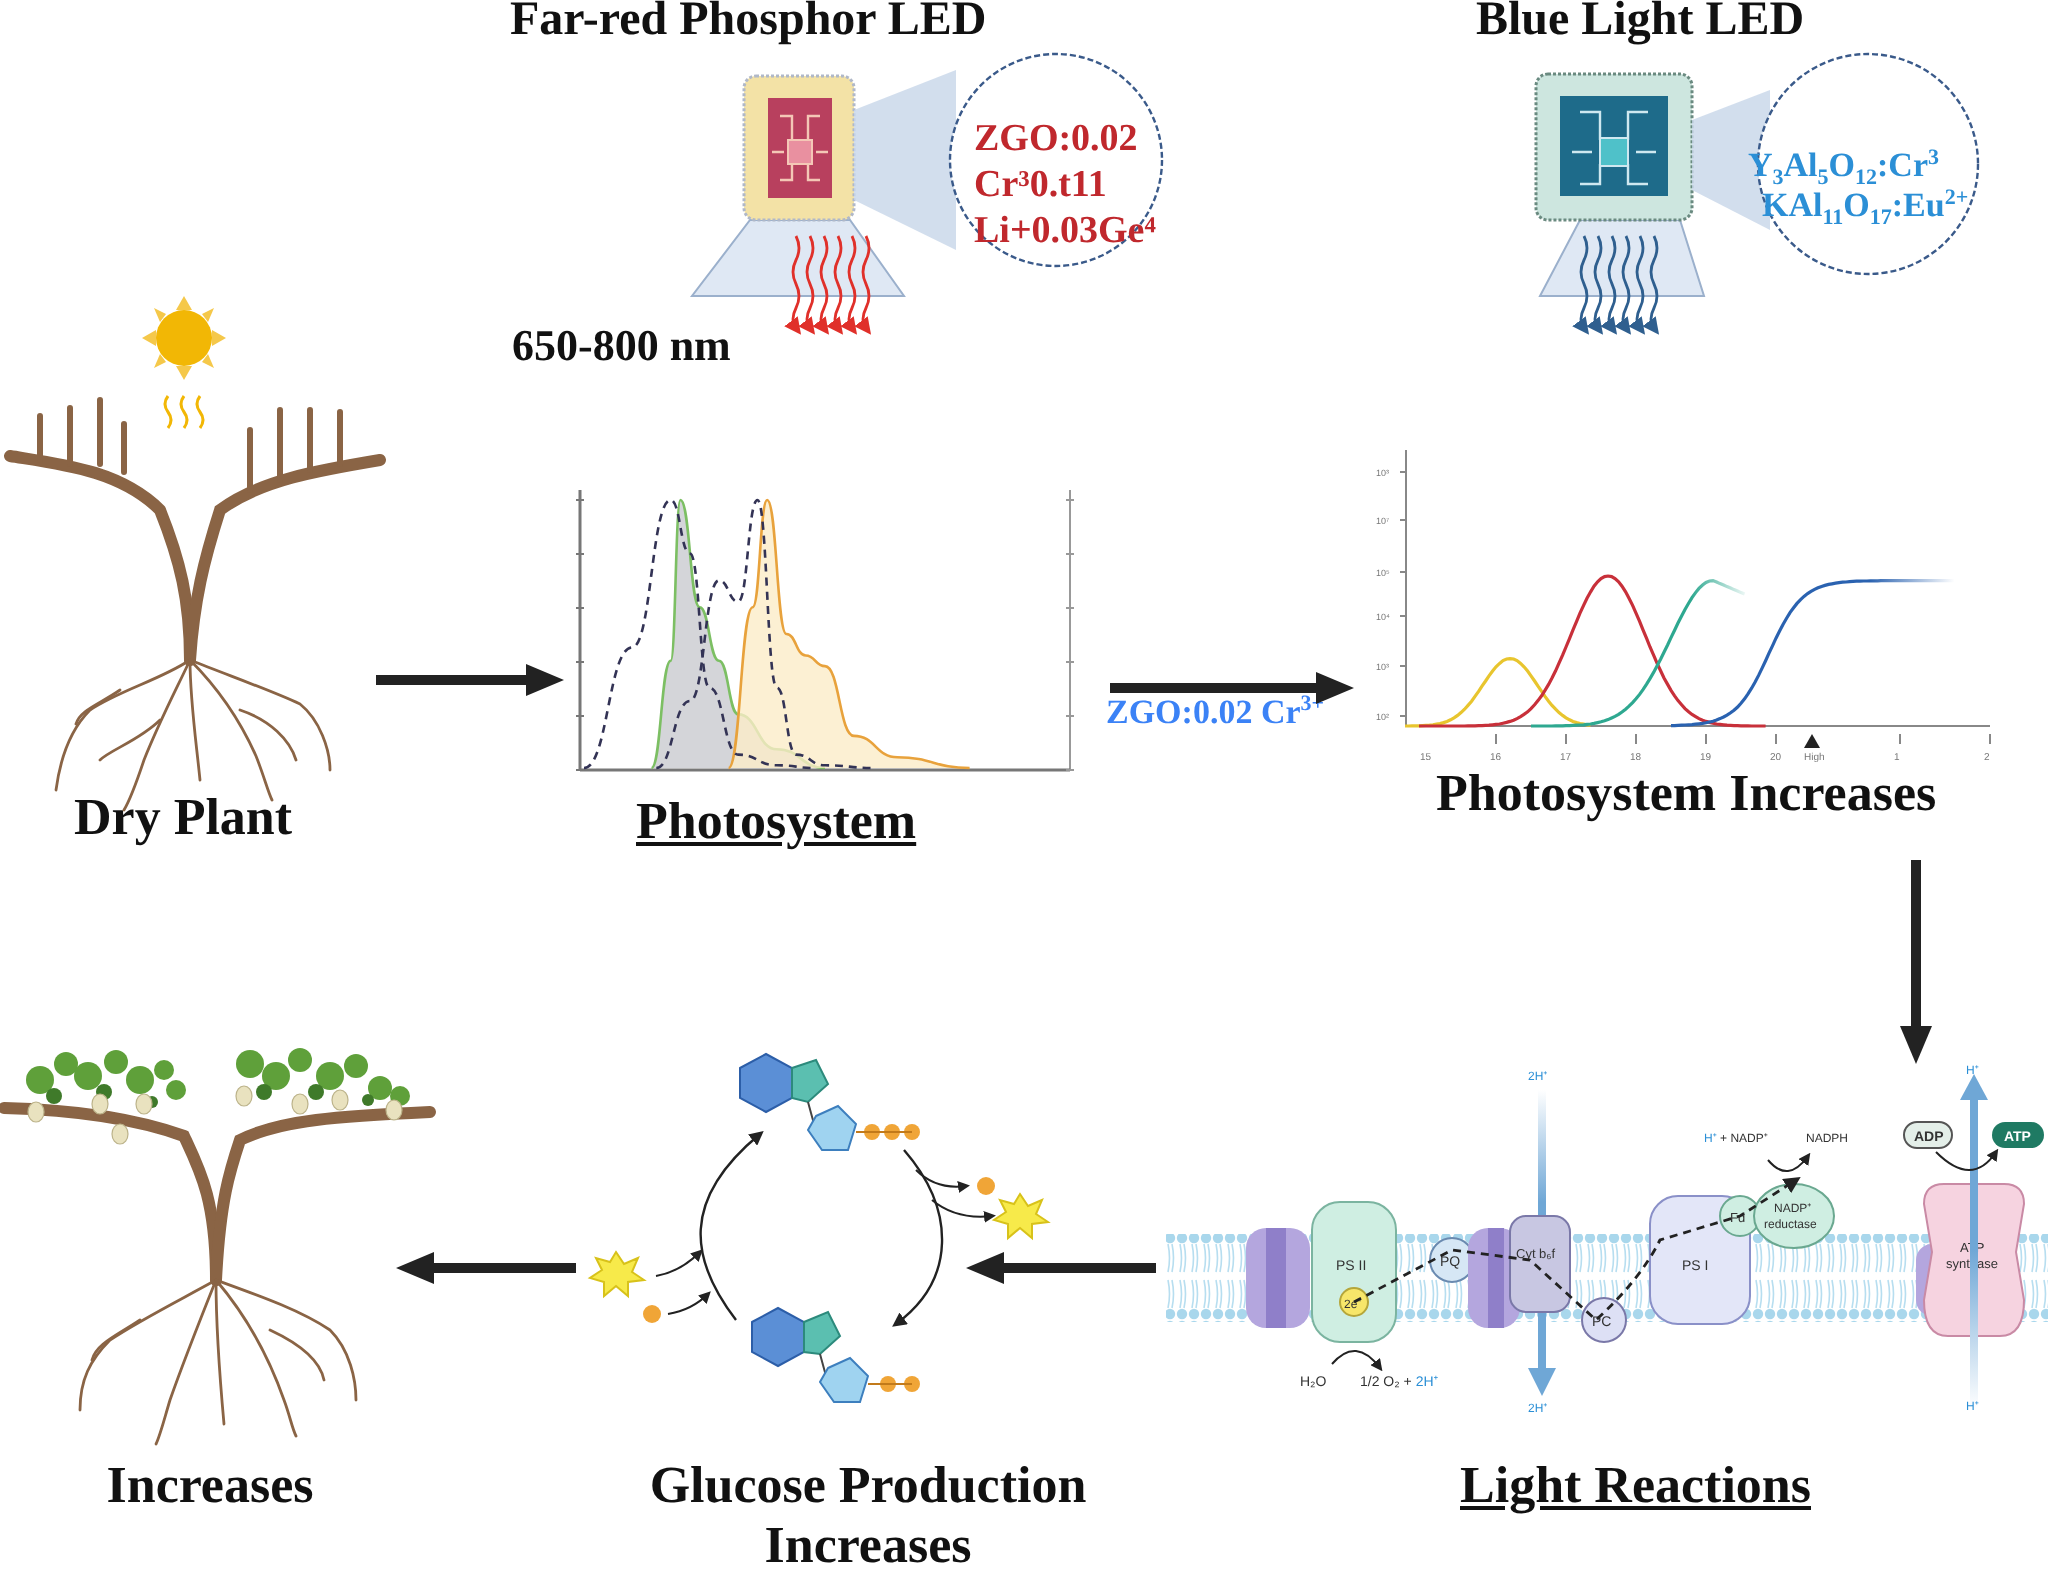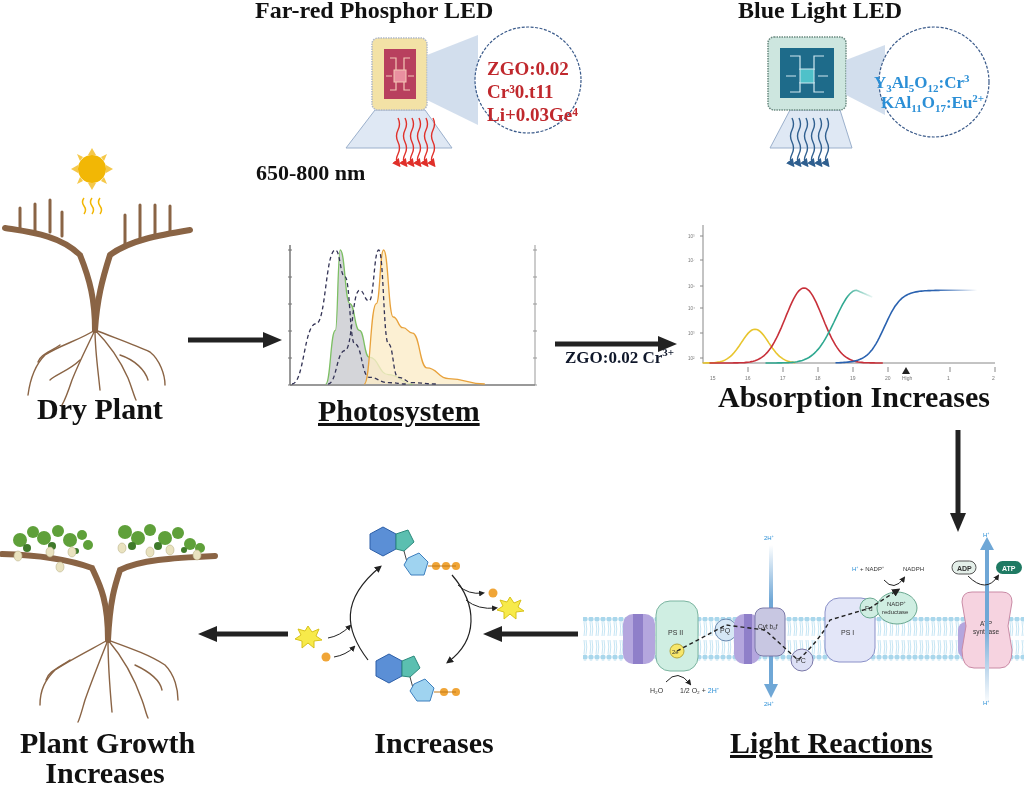--- a/index.html
+++ b/index.html
@@ -1,43 +1,43 @@
 <!DOCTYPE html>
 <html><head>
 <meta charset="utf-8">
 <style>
   html, body { margin:0; padding:0; background:#ffffff; }
   body { width:1024px; height:785px; position:relative; overflow:hidden; font-family:"Liberation Serif", serif; }
   .title { position:absolute; font-family:"Liberation Serif", serif; font-weight:bold; color:#111; white-space:nowrap; text-align:center; }
-  .t-big { font-size:30px; line-height:30px; }
+  .t-big { font-size:26px; line-height:30px; }
   .t-led { font-size:24px; line-height:28px; }
   svg { position:absolute; left:0; top:0; }
   .circ-txt { font-family:"Liberation Serif", serif; font-weight:bold; }
   .small { font-family:"Liberation Sans", sans-serif; }
 </style>
 </head>
 <body>
 
 <div class="title t-led" style="left:255px; top:-4px;">Far-red Phosphor LED</div>
 <div class="title t-led" style="left:738px; top:-4px;">Blue Light LED</div>
 <div class="title" style="left:256px; top:160px; font-size:22px;">650-800 nm</div>
 
 <div class="title t-big" style="left:37px; top:394px;">Dry Plant</div>
 <div class="title t-big" style="left:318px; top:396px;text-decoration:underline;">Photosystem</div>
-<div class="title t-big" style="left:718px; top:382px;">Absorption Increases</div>
+<div class="title t-big" style="left:718px; top:382px;">Photosystem Increases</div>
 <div class="title t-big" style="left:730px; top:728px;text-decoration:underline;">Light Reactions</div>
 <div class="title t-big" style="left:316px; top:728px; width:236px;">
+  <div>Glucose Production</div>
   <div>Increases</div>
 </div>
 <div class="title t-big" style="left:20px; top:728px; width:170px;">
-  <div>Plant Growth</div>
   <div>Increases</div>
 </div>
 
-<div class="title" style="left:553px; top:346px; font-size:17px; color:#0f172a;margin-left:12px;">
+<div class="title" style="left:553px; top:346px; font-size:17px; color:#3b82f6;">
   <span>ZGO:0.02 Cr</span><sup style="font-size:11px;">3+</sup>
 </div>
 
 <svg width="1024" height="785" viewBox="0 0 1024 785">
   <defs>
     <marker id="ah" markerWidth="10" markerHeight="10" refX="6" refY="5" orient="auto">
       <path d="M0,0 L10,5 L0,10 Z" fill="#222"></path>
     </marker>
     <marker id="ahs" markerWidth="6" markerHeight="6" refX="4" refY="3" orient="auto">
       <path d="M0,0 L6,3 L0,6 Z" fill="#222"></path>

